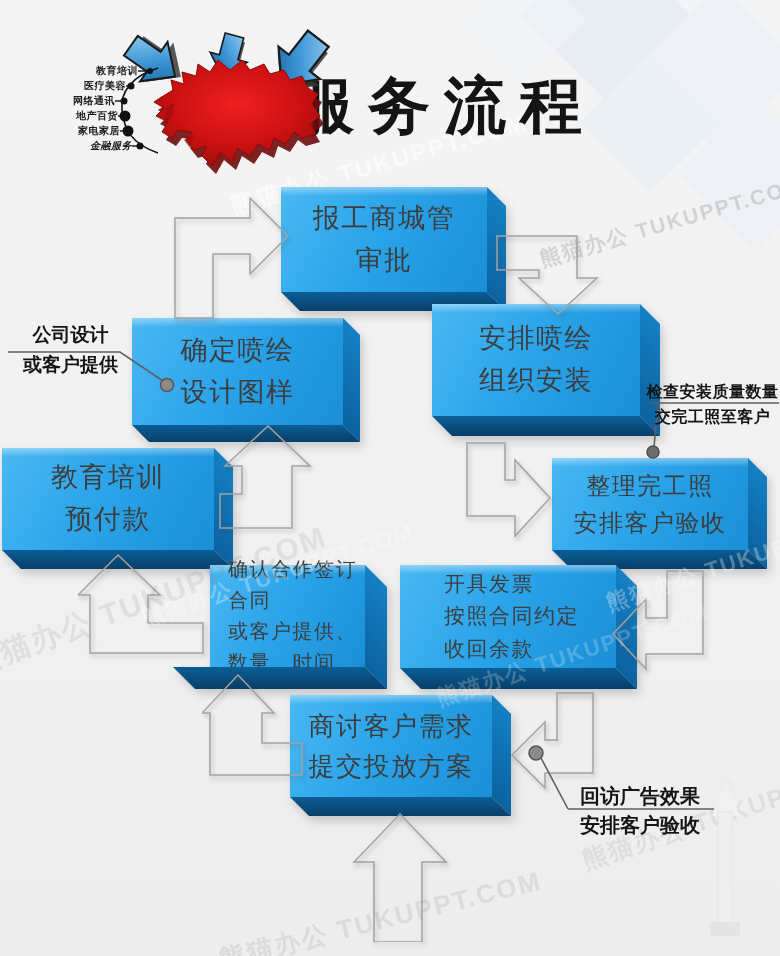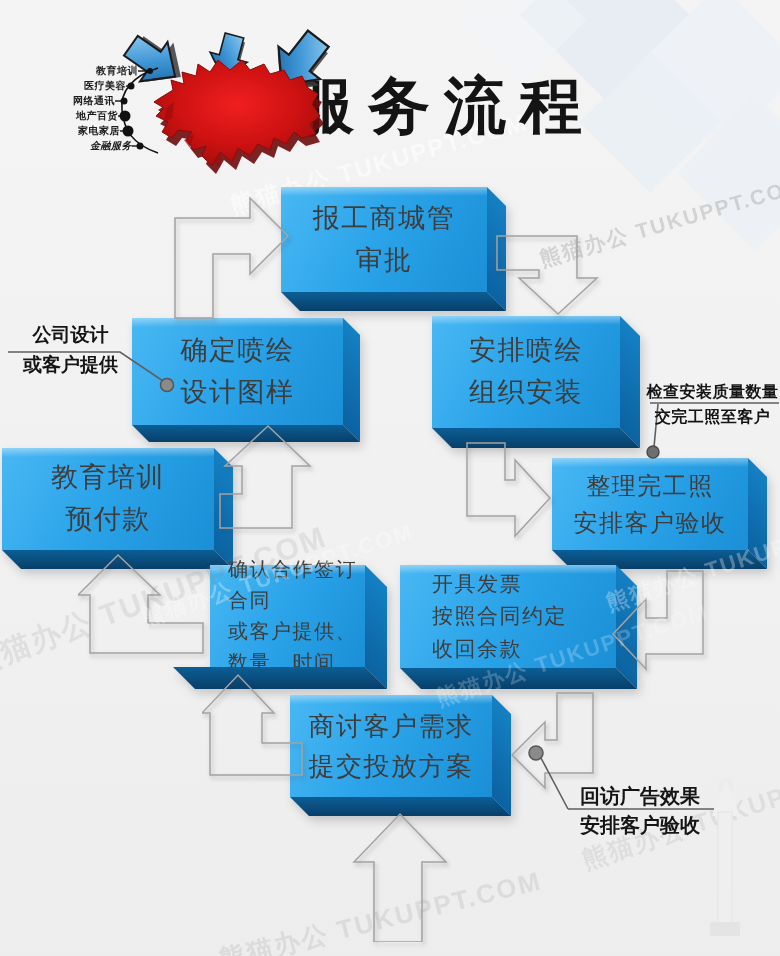--- a/index.html
+++ b/index.html
@@ -26,27 +26,27 @@
   .face::before{content:"";position:absolute;top:0;left:0;right:0;height:9px;
       background:linear-gradient(rgba(255,255,255,.4),rgba(255,255,255,0));}
   .face span{display:block;line-height:1.55;position:relative;}
   .side{position:absolute;top:0;right:0;width:var(--d);height:calc(100% - var(--d));
       background:linear-gradient(#1480c4,#0c62a0);transform:skewY(45deg);transform-origin:left top;}
   .bottom{position:absolute;left:0;bottom:0;height:var(--d);width:calc(100% - var(--d));
       background:linear-gradient(#0b5e96,#083f69);transform:skewX(45deg);transform-origin:left top;}
   .align-left .face{align-items:flex-start;}
   #b1{left:281px;top:187px;width:225px;height:124px;--d:19px;font-size:27px;}
   #b2{left:132px;top:318px;width:228px;height:124px;--d:17px;font-size:27px;}
-  #b3{left:432px;top:316px;width:208px;height:132px;--d:20px;font-size:27px;}
+  #b3{left:432px;top:304px;width:208px;height:132px;--d:20px;font-size:27px;padding-left:20px;}
   #b4{left:2px;top:448px;width:231px;height:121px;--d:19px;font-size:27px;}
   #b5{left:552px;top:458px;width:215px;height:111px;--d:19px;font-size:24px;}
   #b6{left:173px;top:565px;width:214px;height:124px;--d:22px;font-size:20px;}
   #b6 .face{padding-left:18px;margin-left:37px;}
   #b7{left:400px;top:565px;width:237px;height:124px;--d:21px;font-size:21px;}
-  #b7 .face{padding-left:32px;}
+  #b7 .face{padding-left:44px;}
   #b8{left:290px;top:695px;width:221px;height:121px;--d:19px;font-size:26px;}
   
   .arrow{position:absolute;z-index:5;filter:drop-shadow(2px 3px 2px rgba(60,60,60,.3));}
   .arrow polygon,.arrow path{fill:url(#agrad);}
   
   .ann{position:absolute;z-index:7;color:#151515;font-weight:700;text-align:center;}
   .ann span{display:block;}
   #ann1{left:8px;top:320px;width:125px;font-size:19px;line-height:30px;}
   #ann2{left:645px;top:379px;width:135px;font-size:16px;line-height:25px;letter-spacing:0.5px;}
   #ann3{left:565px;top:782px;width:150px;font-size:20px;line-height:29px;}

